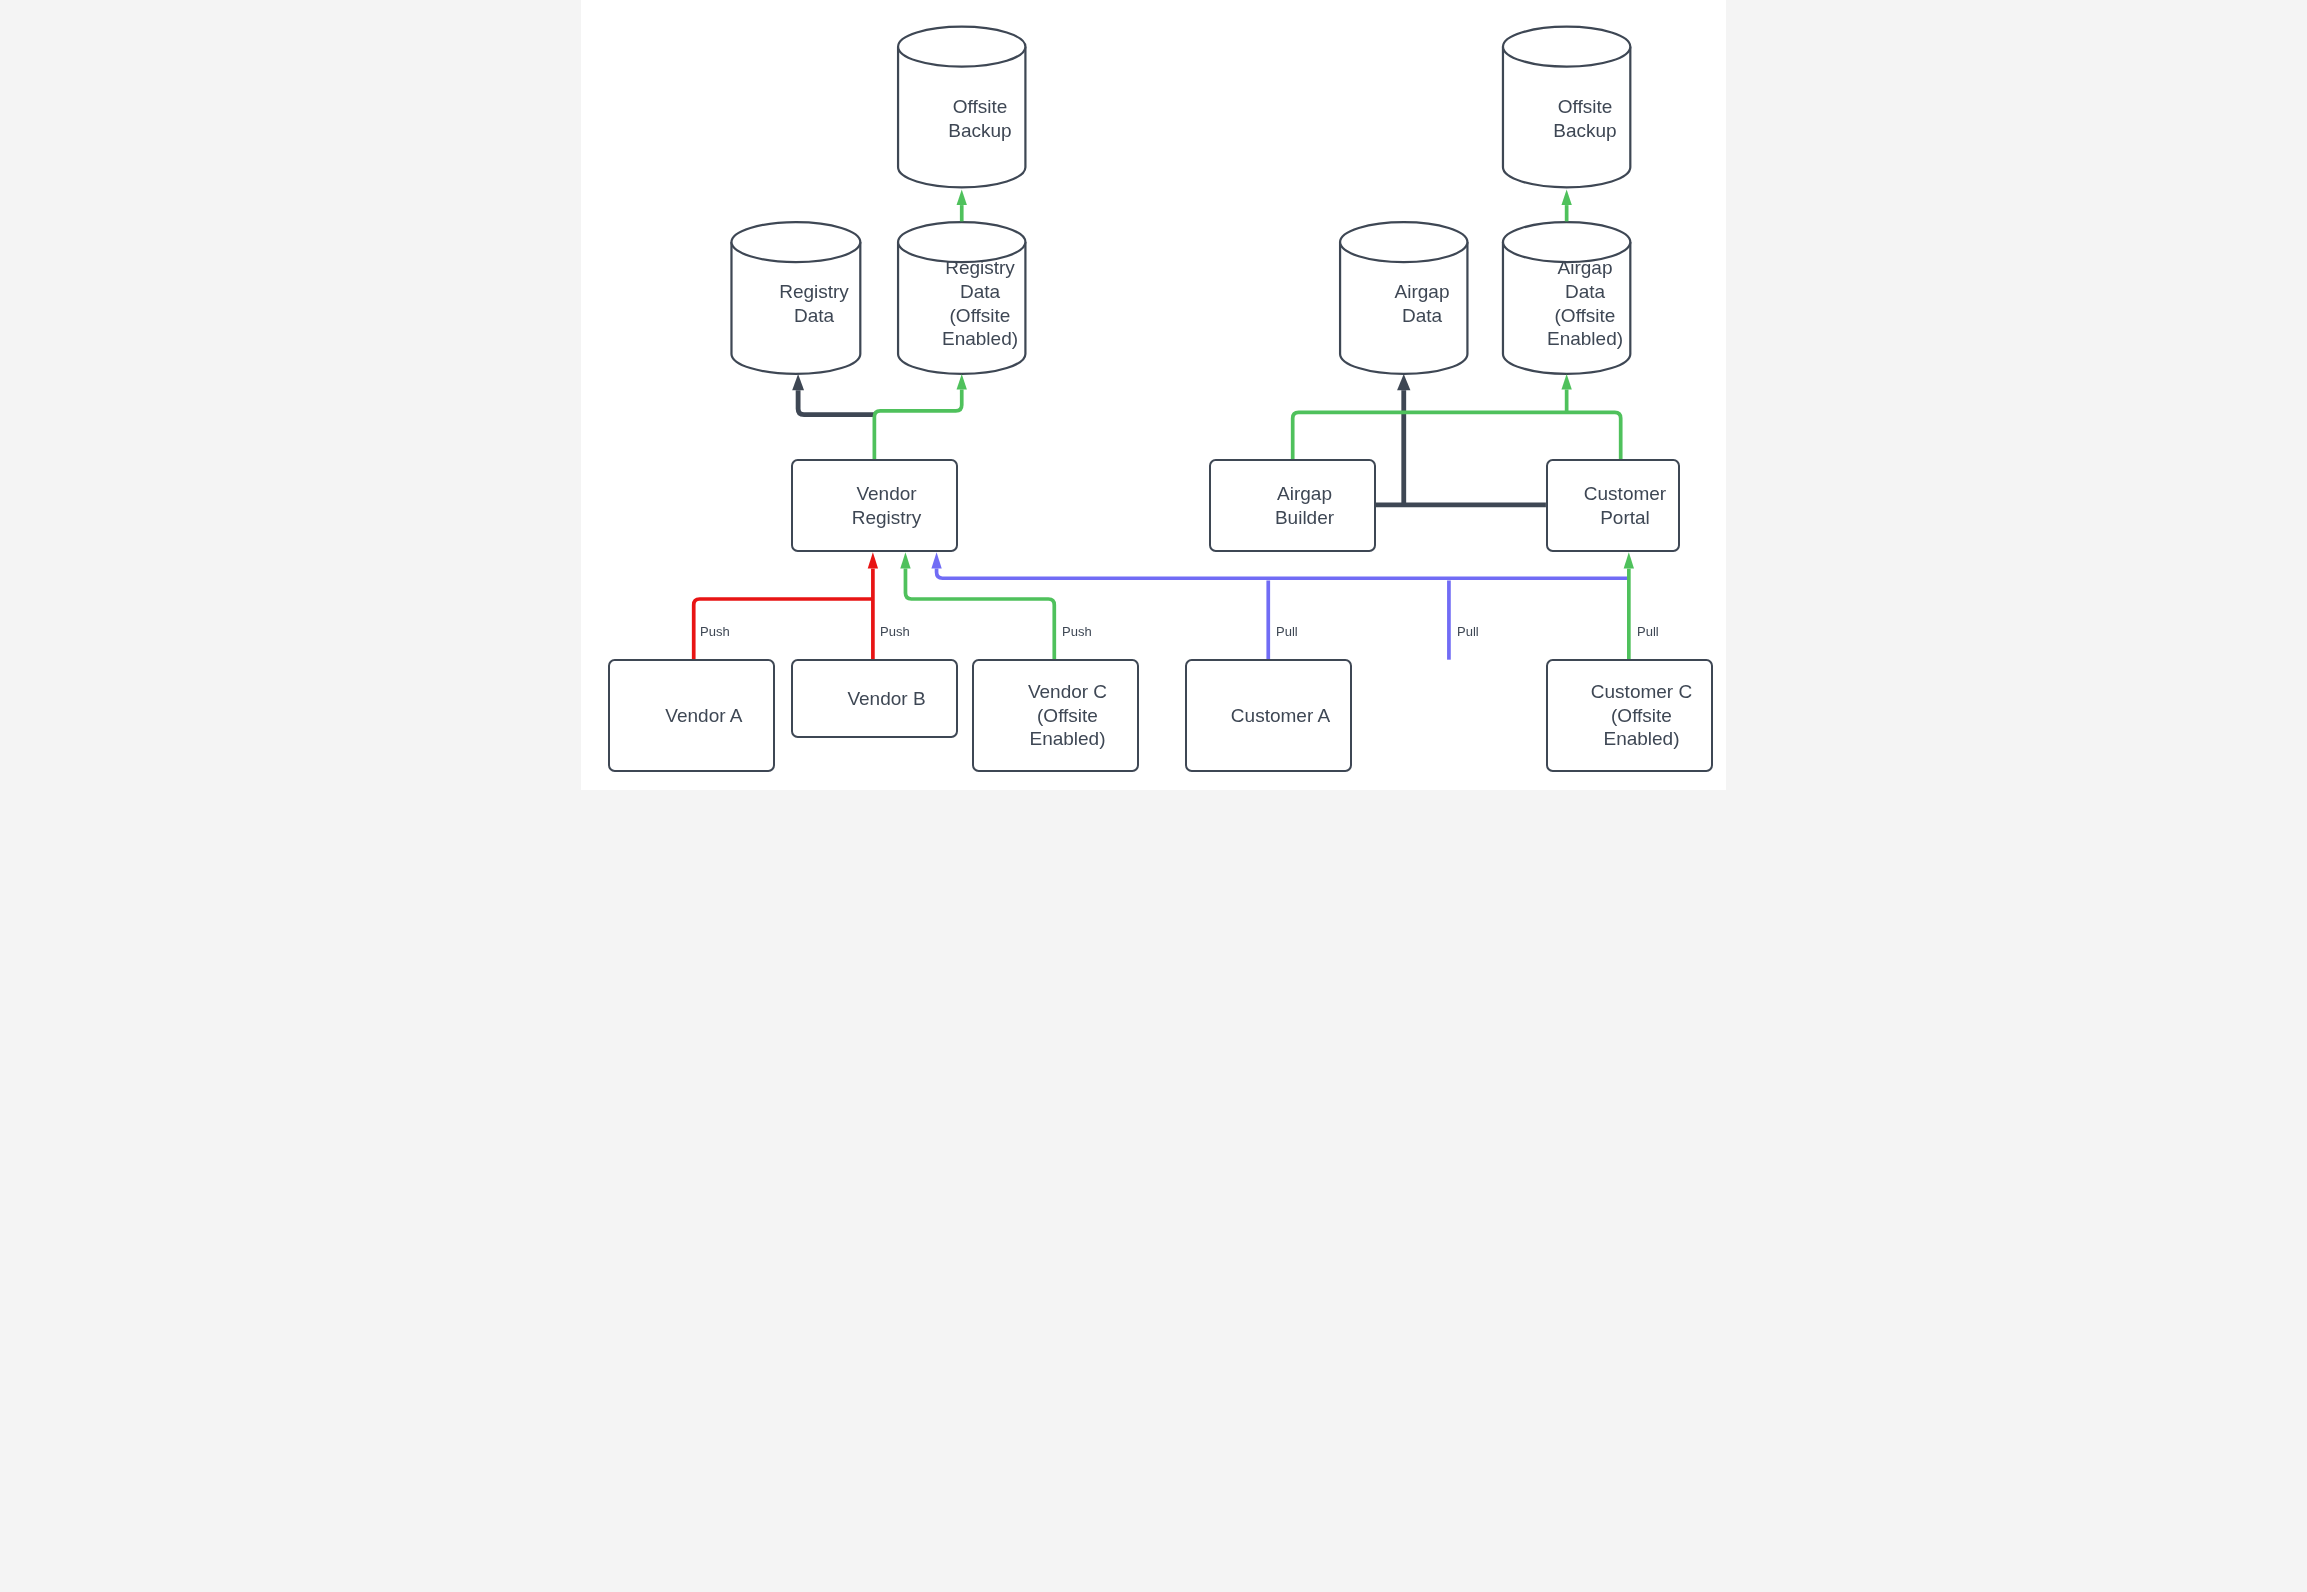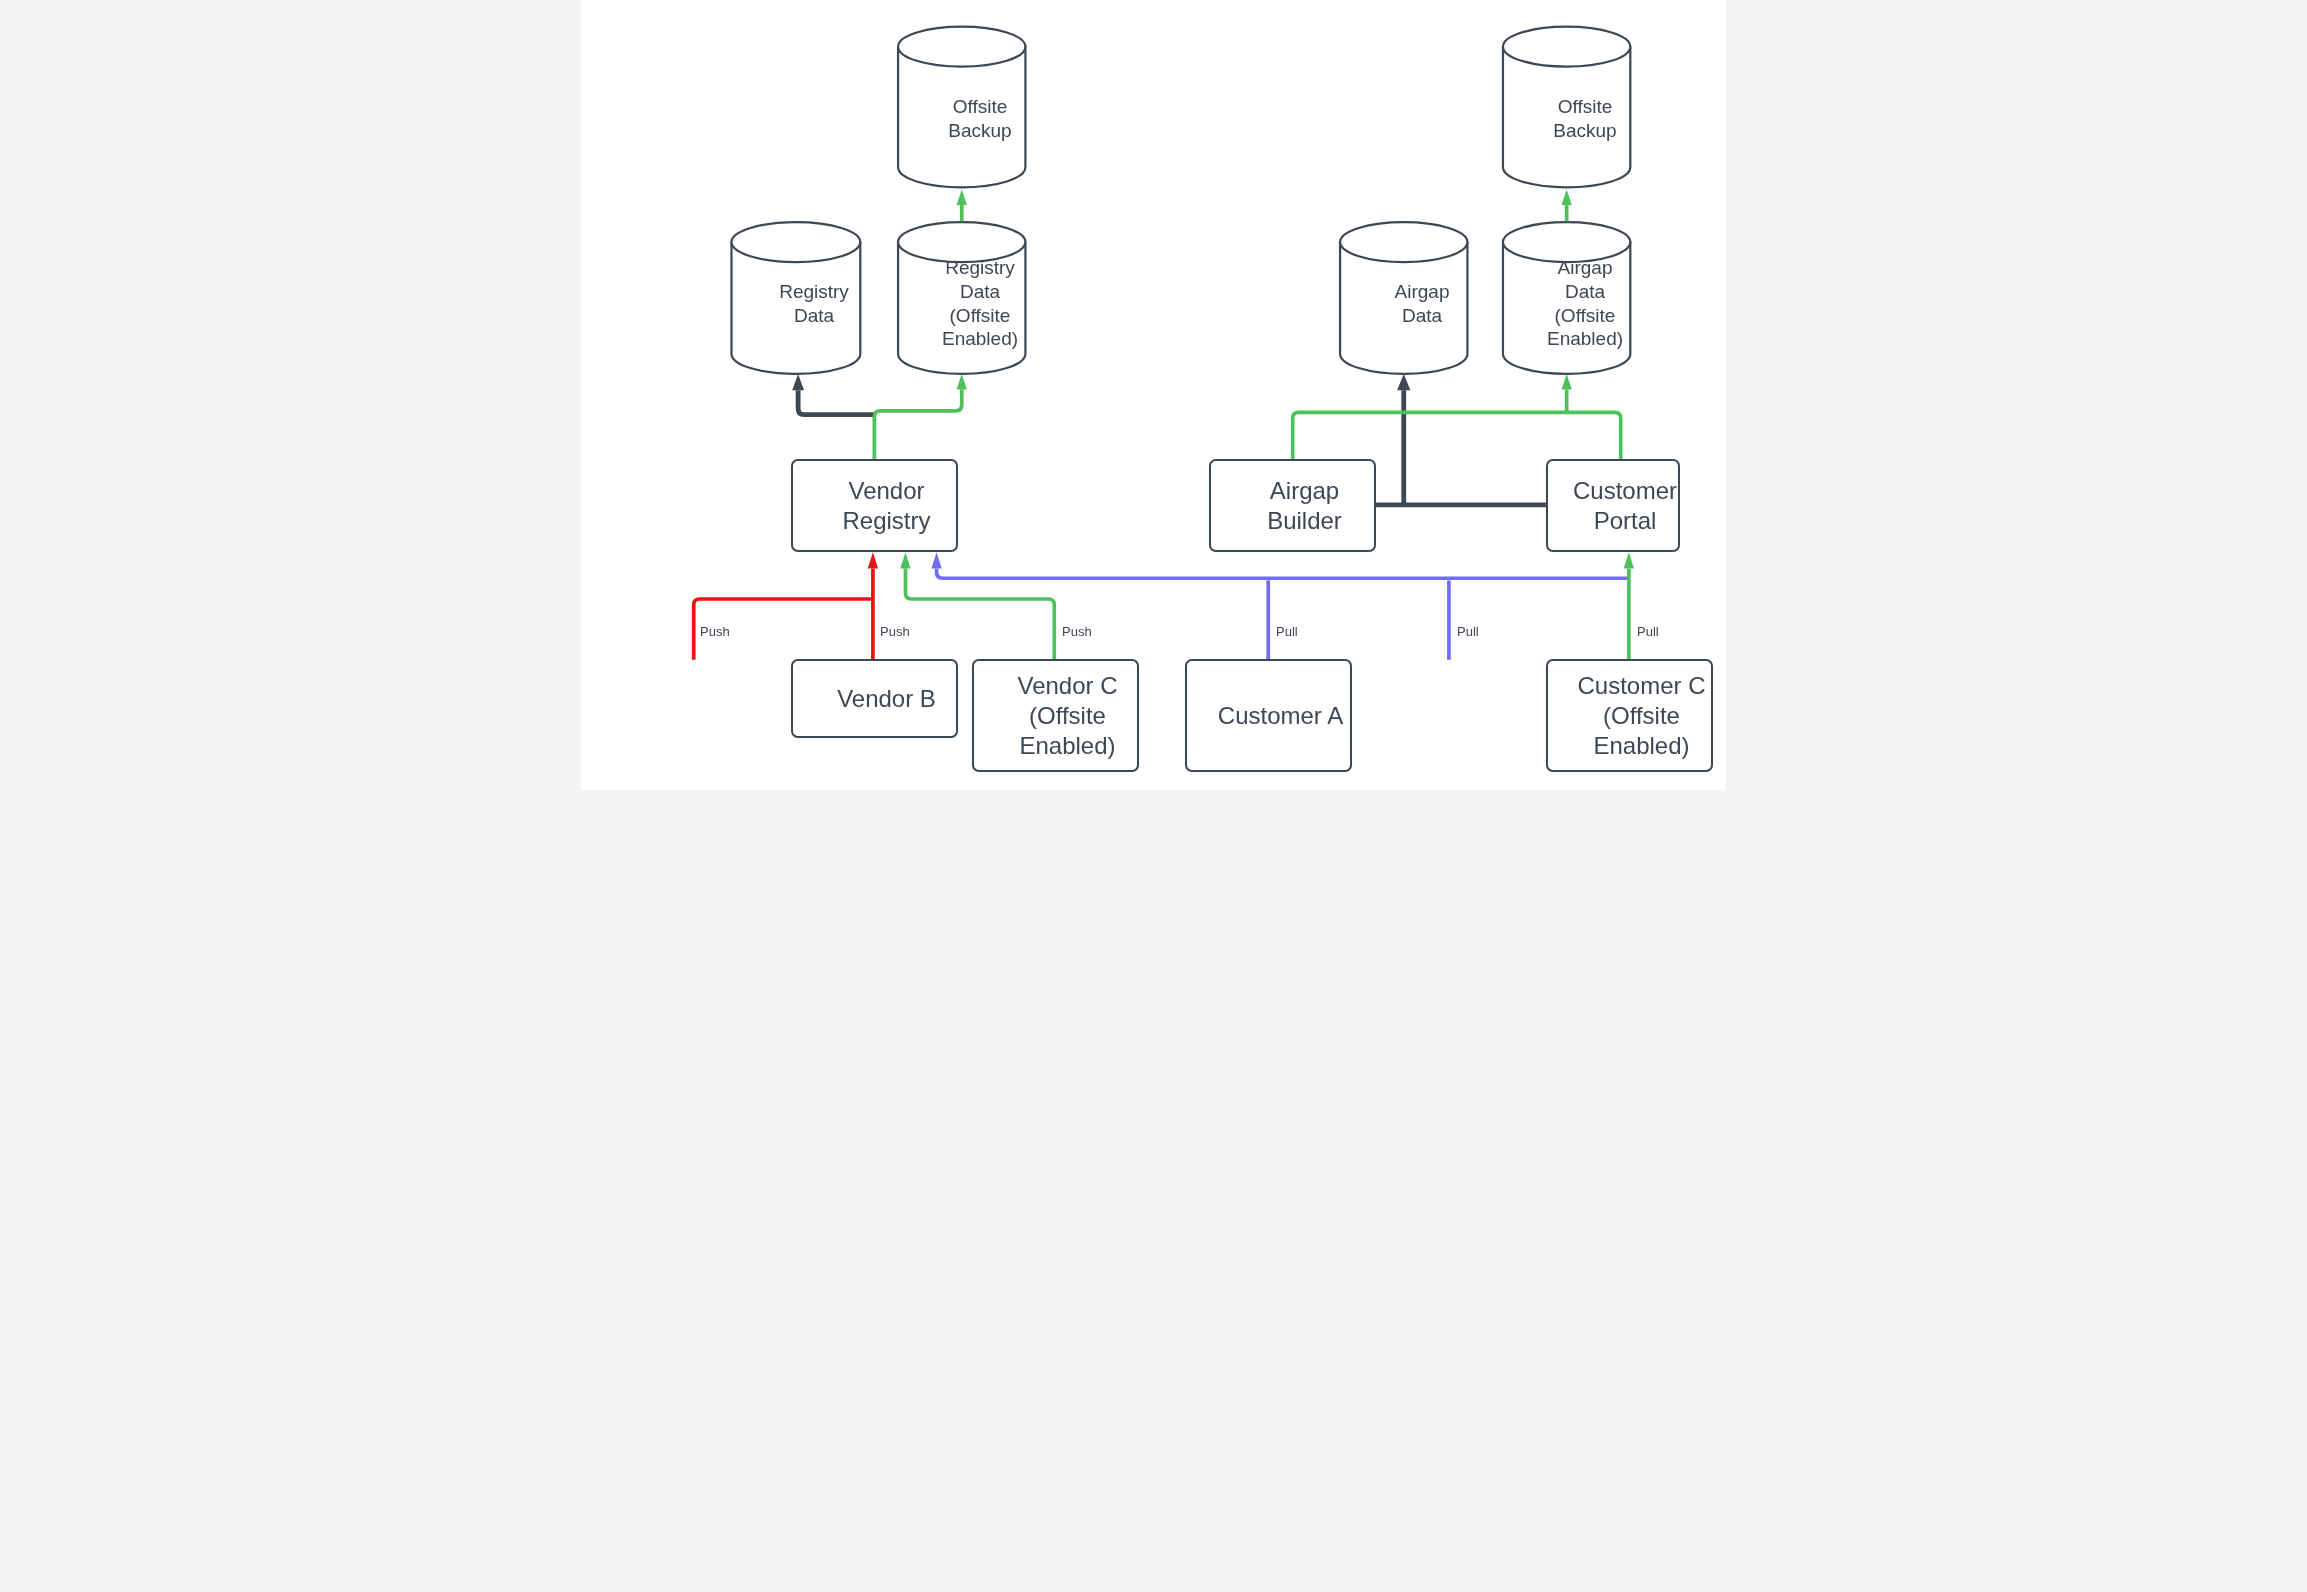--- a/index.html
+++ b/index.html
@@ -12,21 +12,21 @@
   .canvas{
     position:relative; width:1145px; height:790px; background:var(--bg);
     margin:0 auto; overflow:hidden;
   }
   .layer{position:absolute; inset:0; width:100%; height:100%;}
   .layer.top{pointer-events:none;}
   
   .node-box{
     position:absolute; background:#fff; border:2.2px solid var(--dark);
     border-radius:6.7px; display:flex; align-items:center; justify-content:center;
-    text-align:center; color:var(--text); font-size:24px; line-height:1.25;
+    text-align:center; color:var(--text); font-size:19px; line-height:1.25;
     white-space:pre-line; z-index:2;padding-left:24px;
   }
   
   .cyl-label{
     position:absolute; display:flex; align-items:center; justify-content:center;
     text-align:center; color:var(--text); font-size:19px; line-height:1.25;
     white-space:pre-line; z-index:2;padding-left:36px;
   }
   .edge-label{
     position:absolute; color:var(--text); font-size:13px; line-height:1;
@@ -79,20 +79,21 @@
     </g>
   </svg>
 
   <div class="node-box" style="left:210px; top:459px; width:167px; height:93px;">Vendor
 Registry</div>
   <div class="node-box" style="left:628px; top:459px; width:167px; height:93px;">Airgap
 Builder</div>
   <div class="node-box" style="left:965px; top:459px; width:134px; height:93px;">Customer
 Portal</div>
 
+  <div class="node-box" style="left:27.4px; top:659px; width:167px; height:113px;">Vendor A</div>
   <div class="node-box" style="left:210px; top:659px; width:167px; height:79px;">Vendor B</div>
   <div class="node-box" style="left:391px; top:659px; width:167px; height:113px;">Vendor C
 (Offsite
 Enabled)</div>
   <div class="node-box" style="left:604px; top:659px; width:167px; height:113px;">Customer A</div>
   <div class="node-box" style="left:965px; top:659px; width:167px; height:113px;">Customer C
 (Offsite
 Enabled)</div>
 
   <div class="cyl-label" style="left:319px; top:74px; width:124px; height:89px;">Offsite

